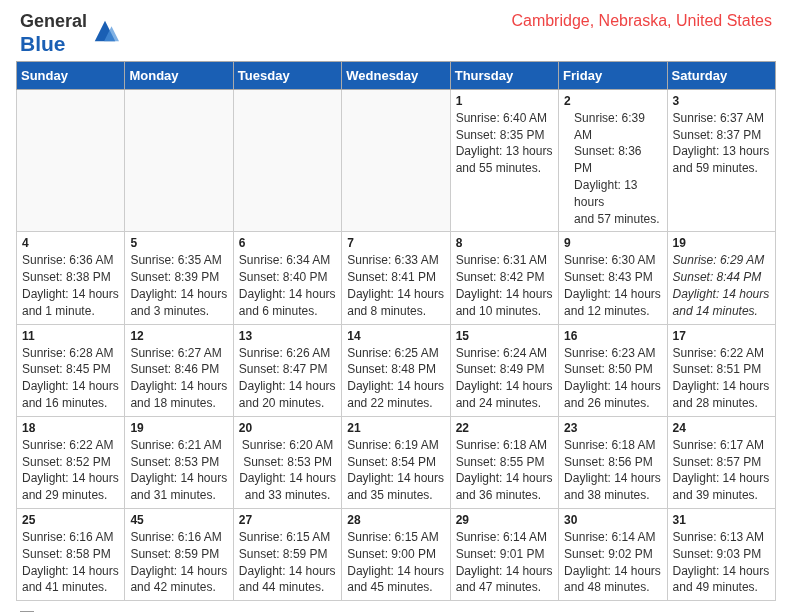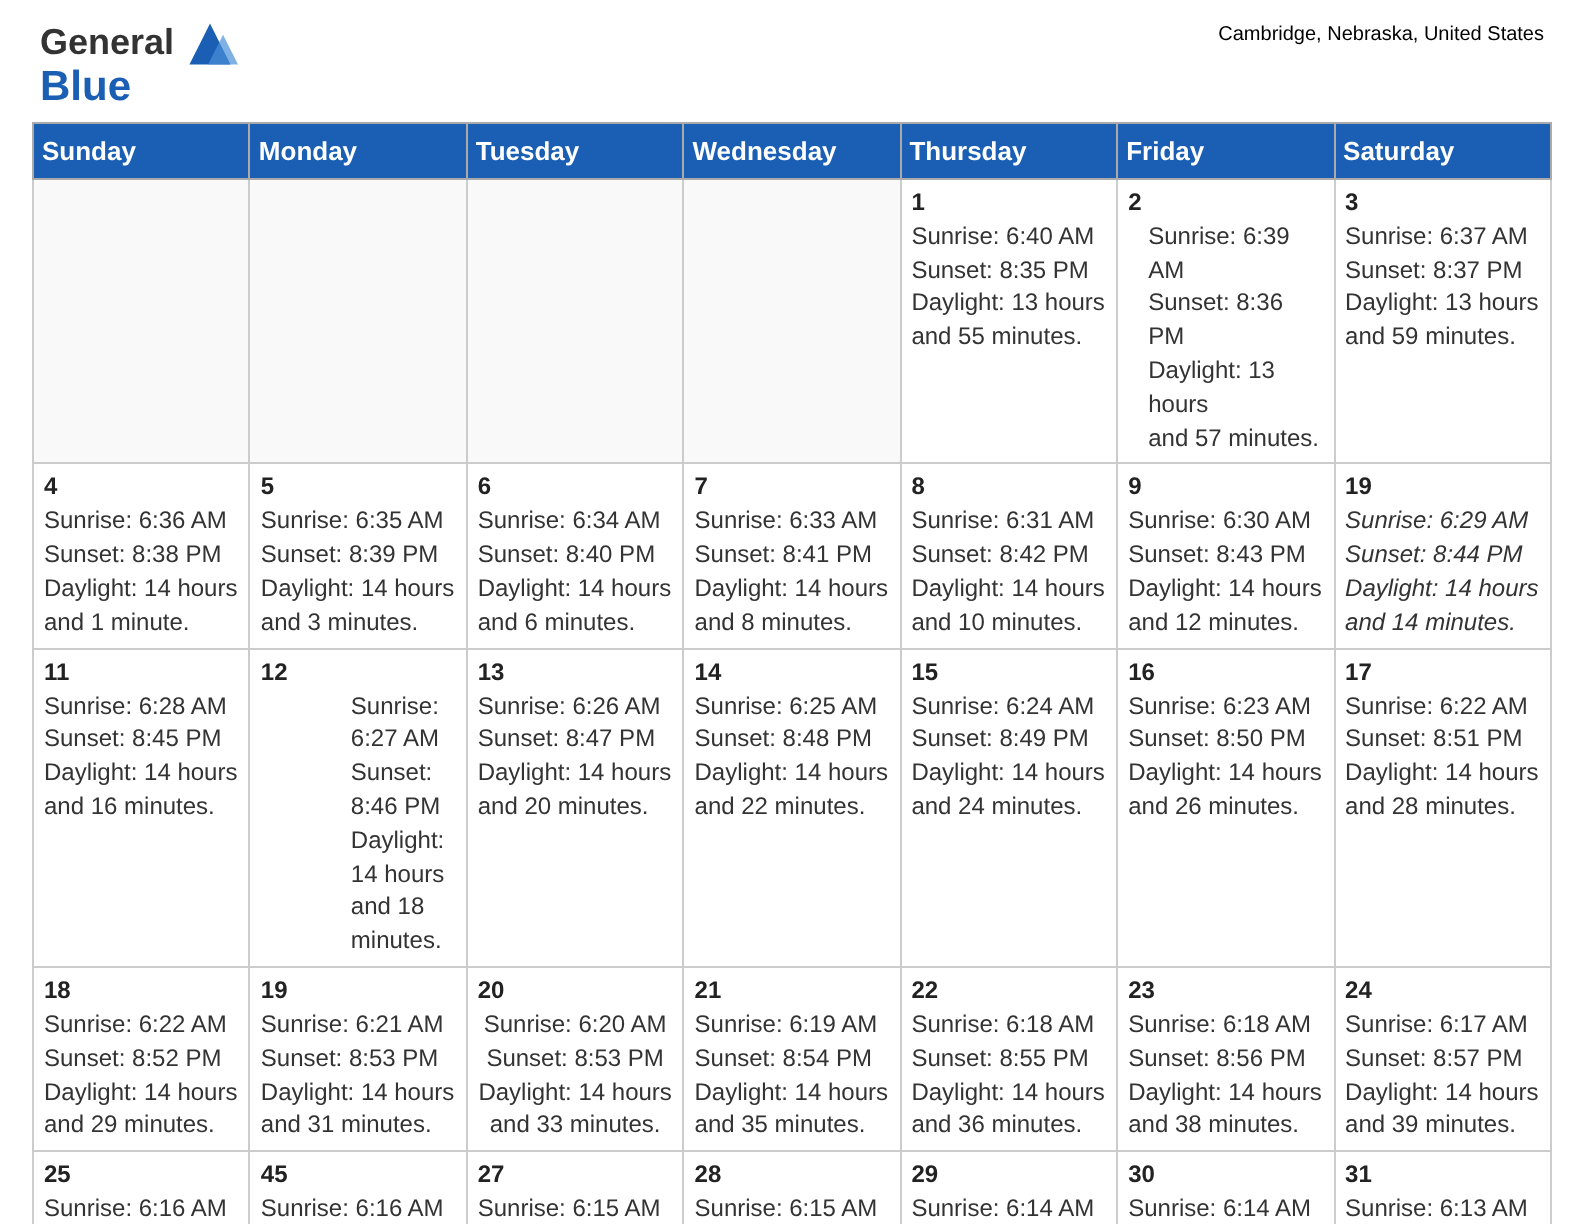--- a/index.html
+++ b/index.html
@@ -10,20 +10,21 @@
       min-height: 612px;
     }
     .header {
       display: flex;
       justify-content: space-between;
       align-items: flex-start;
       padding: 12px 20px 6px 20px;
     }
     .logo {
       display: flex;
+      align-items: center;
     }
     .logo-text {
       display: flex;
       flex-direction: column;
       line-height: 1.1;
     }
     .logo-general {
       font-size: 18px;
       font-weight: bold;
       color: #333;
@@ -41,22 +42,22 @@
     }
     .title-block {
       text-align: right;
     }
     .month-title {
       font-size: 32px;
       font-weight: bold;
       color: #333;
     }
     .location {
-      font-size: 10px;
-      color: #000000;
+      font-size: 16px;
+      color: #ef4444;
     }
     .calendar {
       width: 100%;
       border-collapse: collapse;
       padding: 0 8px;
       margin: 0 8px;
       width: calc(100% - 16px);
     }
     .calendar th {
       background-color: #1a5fb4;
@@ -224,21 +225,21 @@
         <tr>
           <td>
             <div class="day-number">11</div>
             <div class="cell-info" style="white-space: pre-line;">Sunrise: 6:28 AM
 Sunset: 8:45 PM
 Daylight: 14 hours
 and 16 minutes.</div>
           </td>
           <td>
             <div class="day-number">12</div>
-            <div class="cell-info" style="white-space: pre-line; margin-left: 45px;">Sunrise: 6:27 AM
+            <div class="cell-info" style="white-space: pre-line;">Sunrise: 6:27 AM
 Sunset: 8:46 PM
 Daylight: 14 hours
 and 18 minutes.</div>
           </td>
           <td>
             <div class="day-number">13</div>
             <div class="cell-info" style="white-space: pre-line;">Sunrise: 6:26 AM
 Sunset: 8:47 PM
 Daylight: 14 hours
 and 20 minutes.</div>

